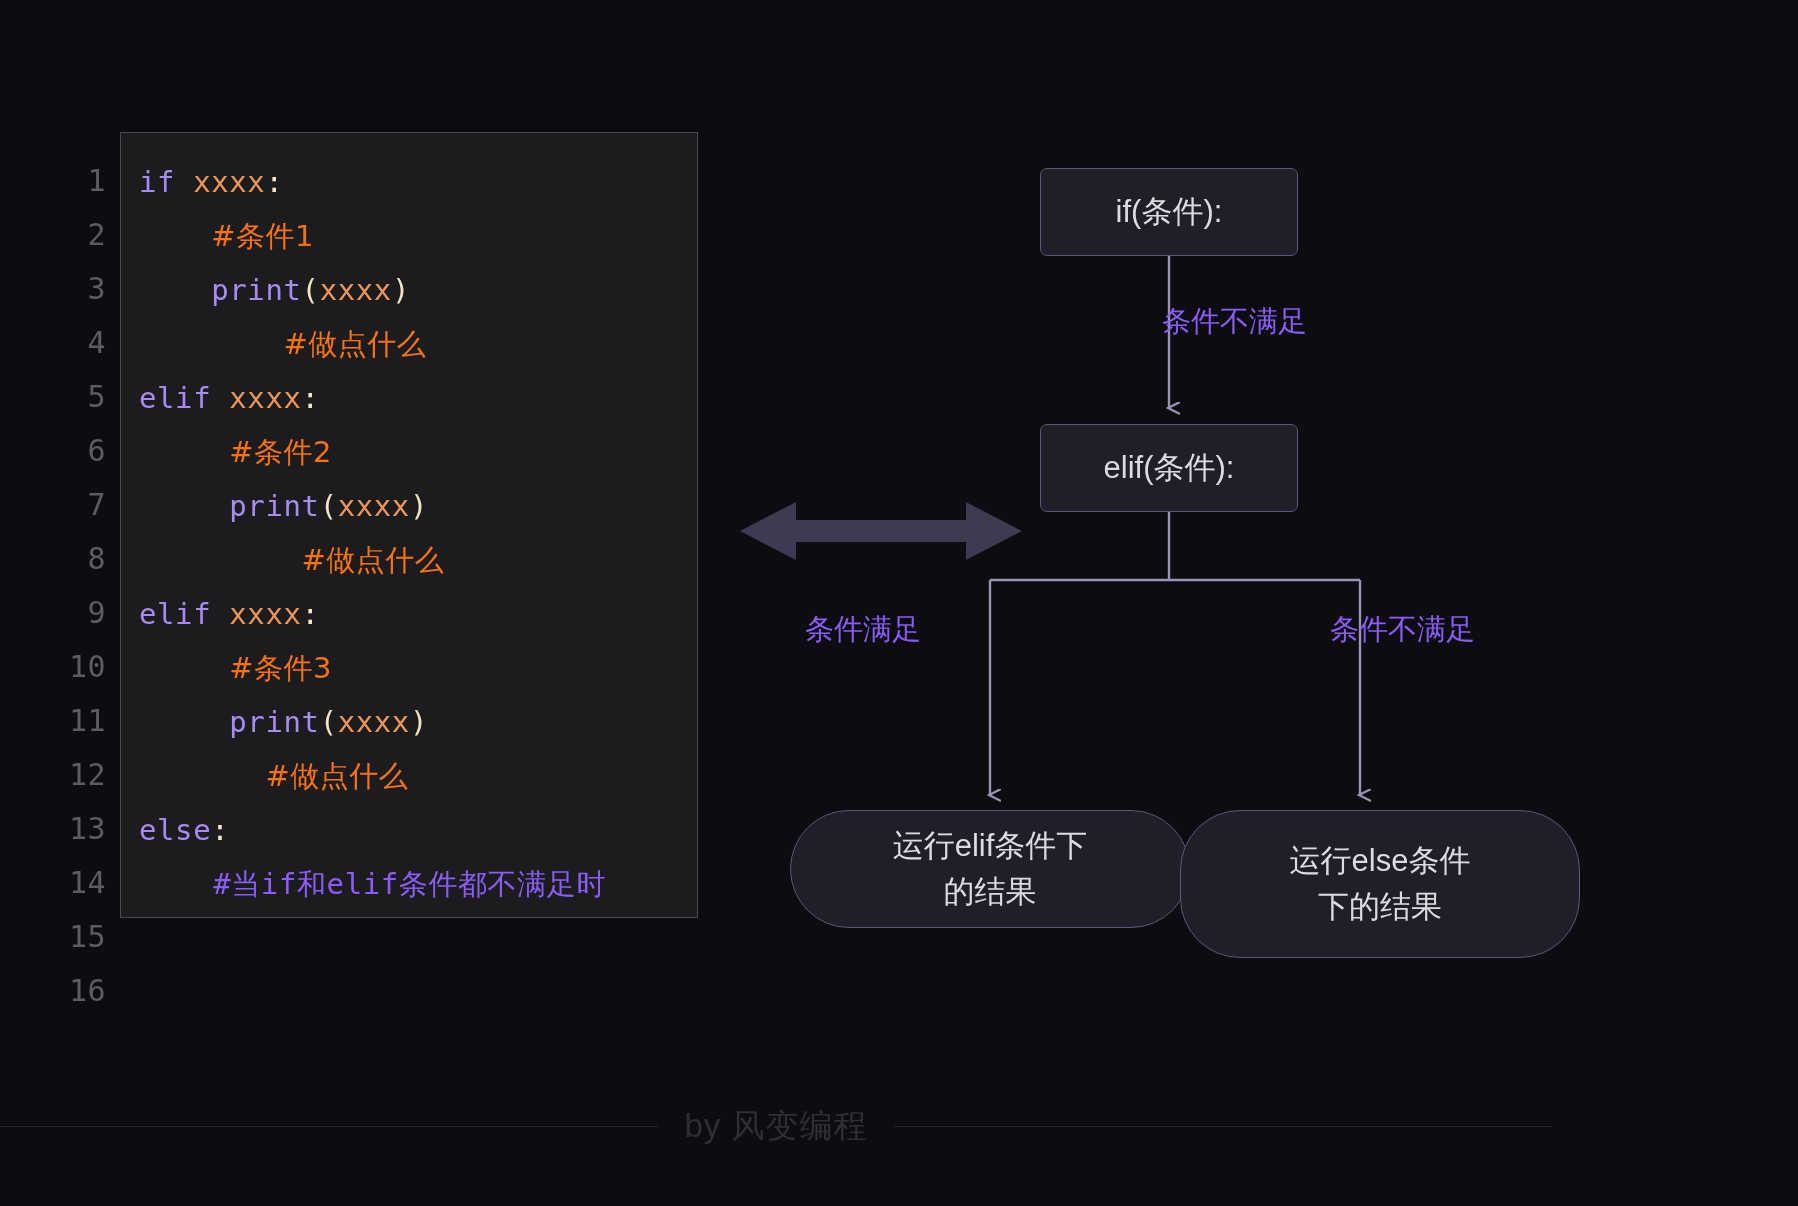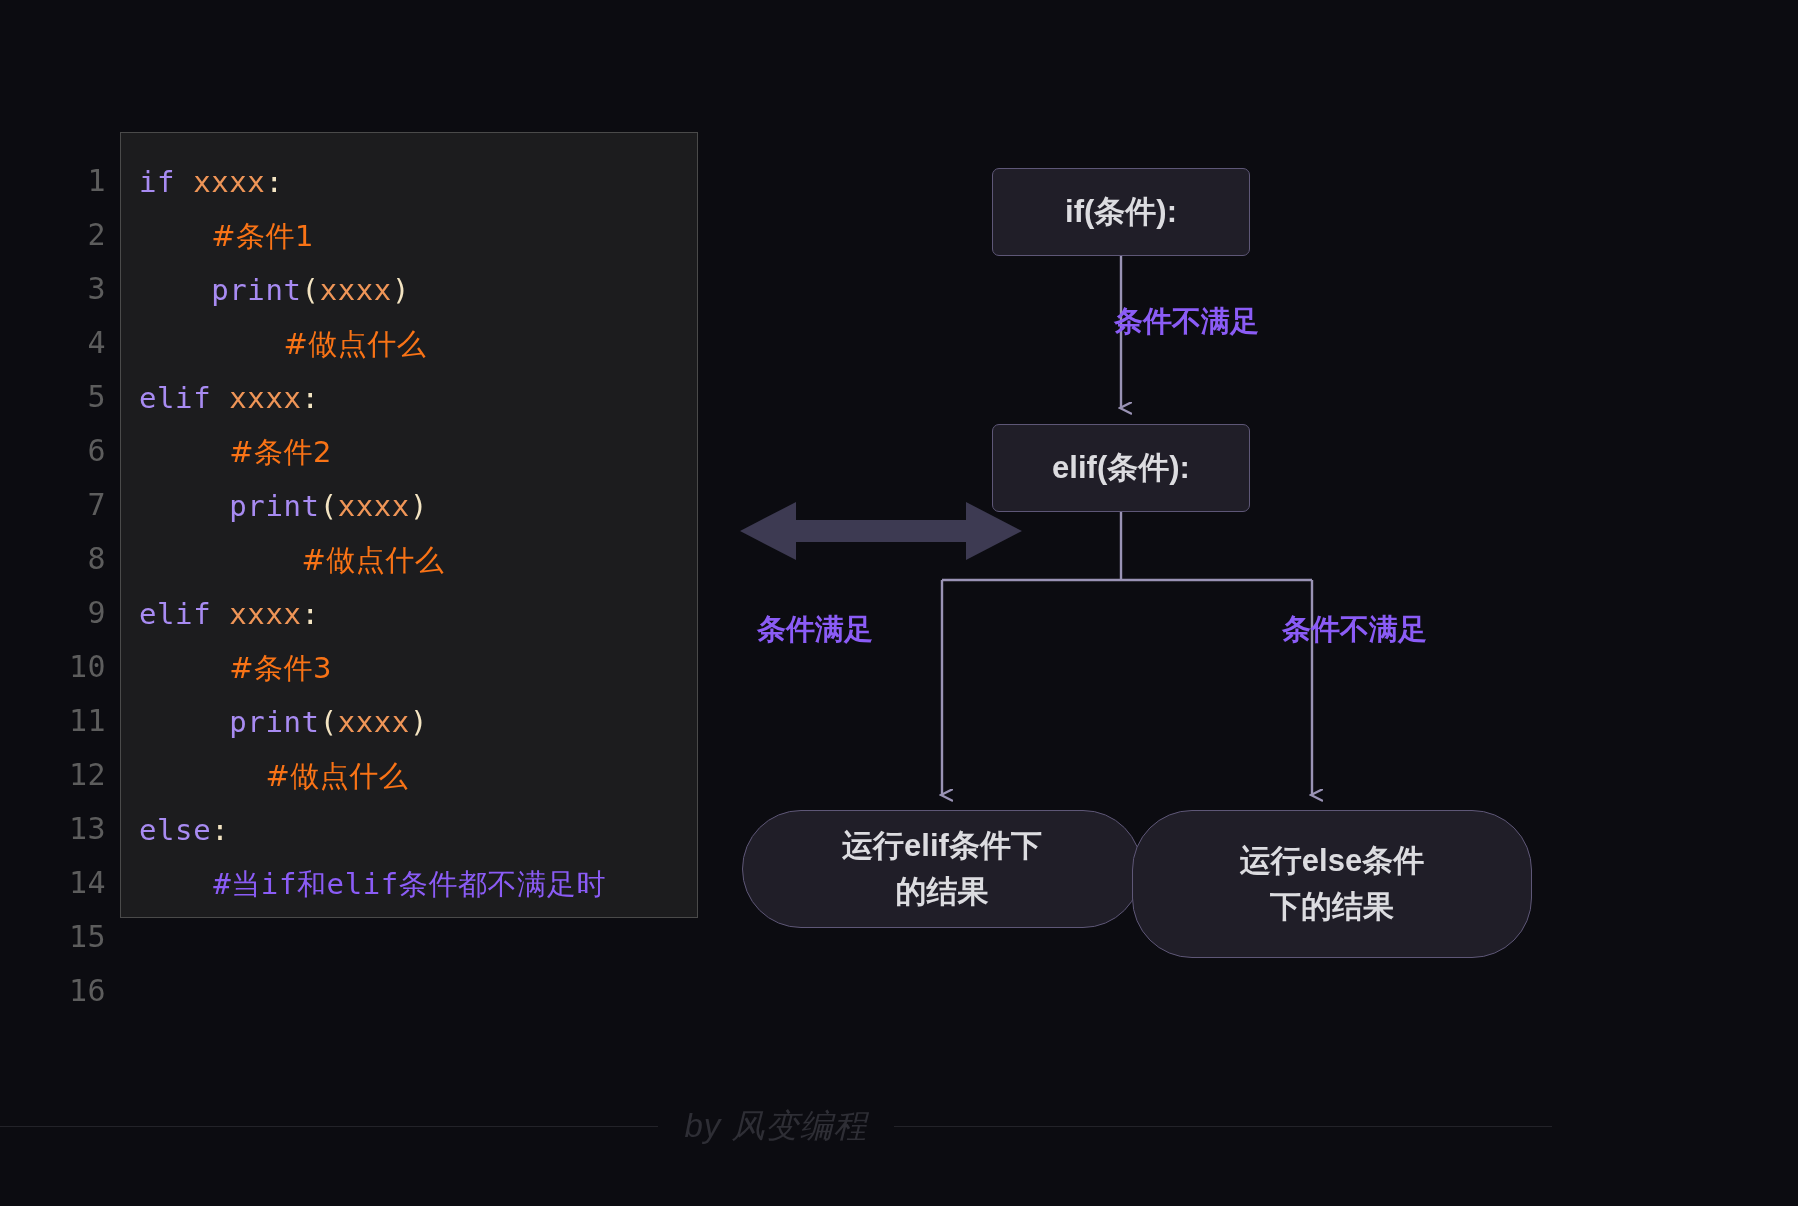--- a/index.html
+++ b/index.html
@@ -69,25 +69,24 @@
     position: absolute;
     left: 740px;
     top: 500px;
     width: 282px;
     height: 62px;
   }
 
   
   #flow {
     position: absolute;
-    left: 812px;
+    left: 860px;
     top: 150px;
     width: 900px;
     height: 800px;
-    font-weight: bold;
   }
   .node {
     position: absolute;
     box-sizing: border-box;
     background: #201e28;
     border: 1.5px solid #5e5777;
     color: #dcdce0;
     display: flex;
     align-items: center;
     justify-content: center;
@@ -129,21 +128,20 @@
   
   #footer {
     position: absolute;
     left: 0;
     top: 1104px;
     width: 1552px;
     display: flex;
     align-items: center;
     justify-content: center;
     gap: 0px;
-    font-style: italic;
   }
   .frule {
     height: 1px;
     background: #232329;
     width: 660px;
   }
   #footer-text {
     color: #2e2e35;
     font-size: 33px;
     padding: 0 26px;

